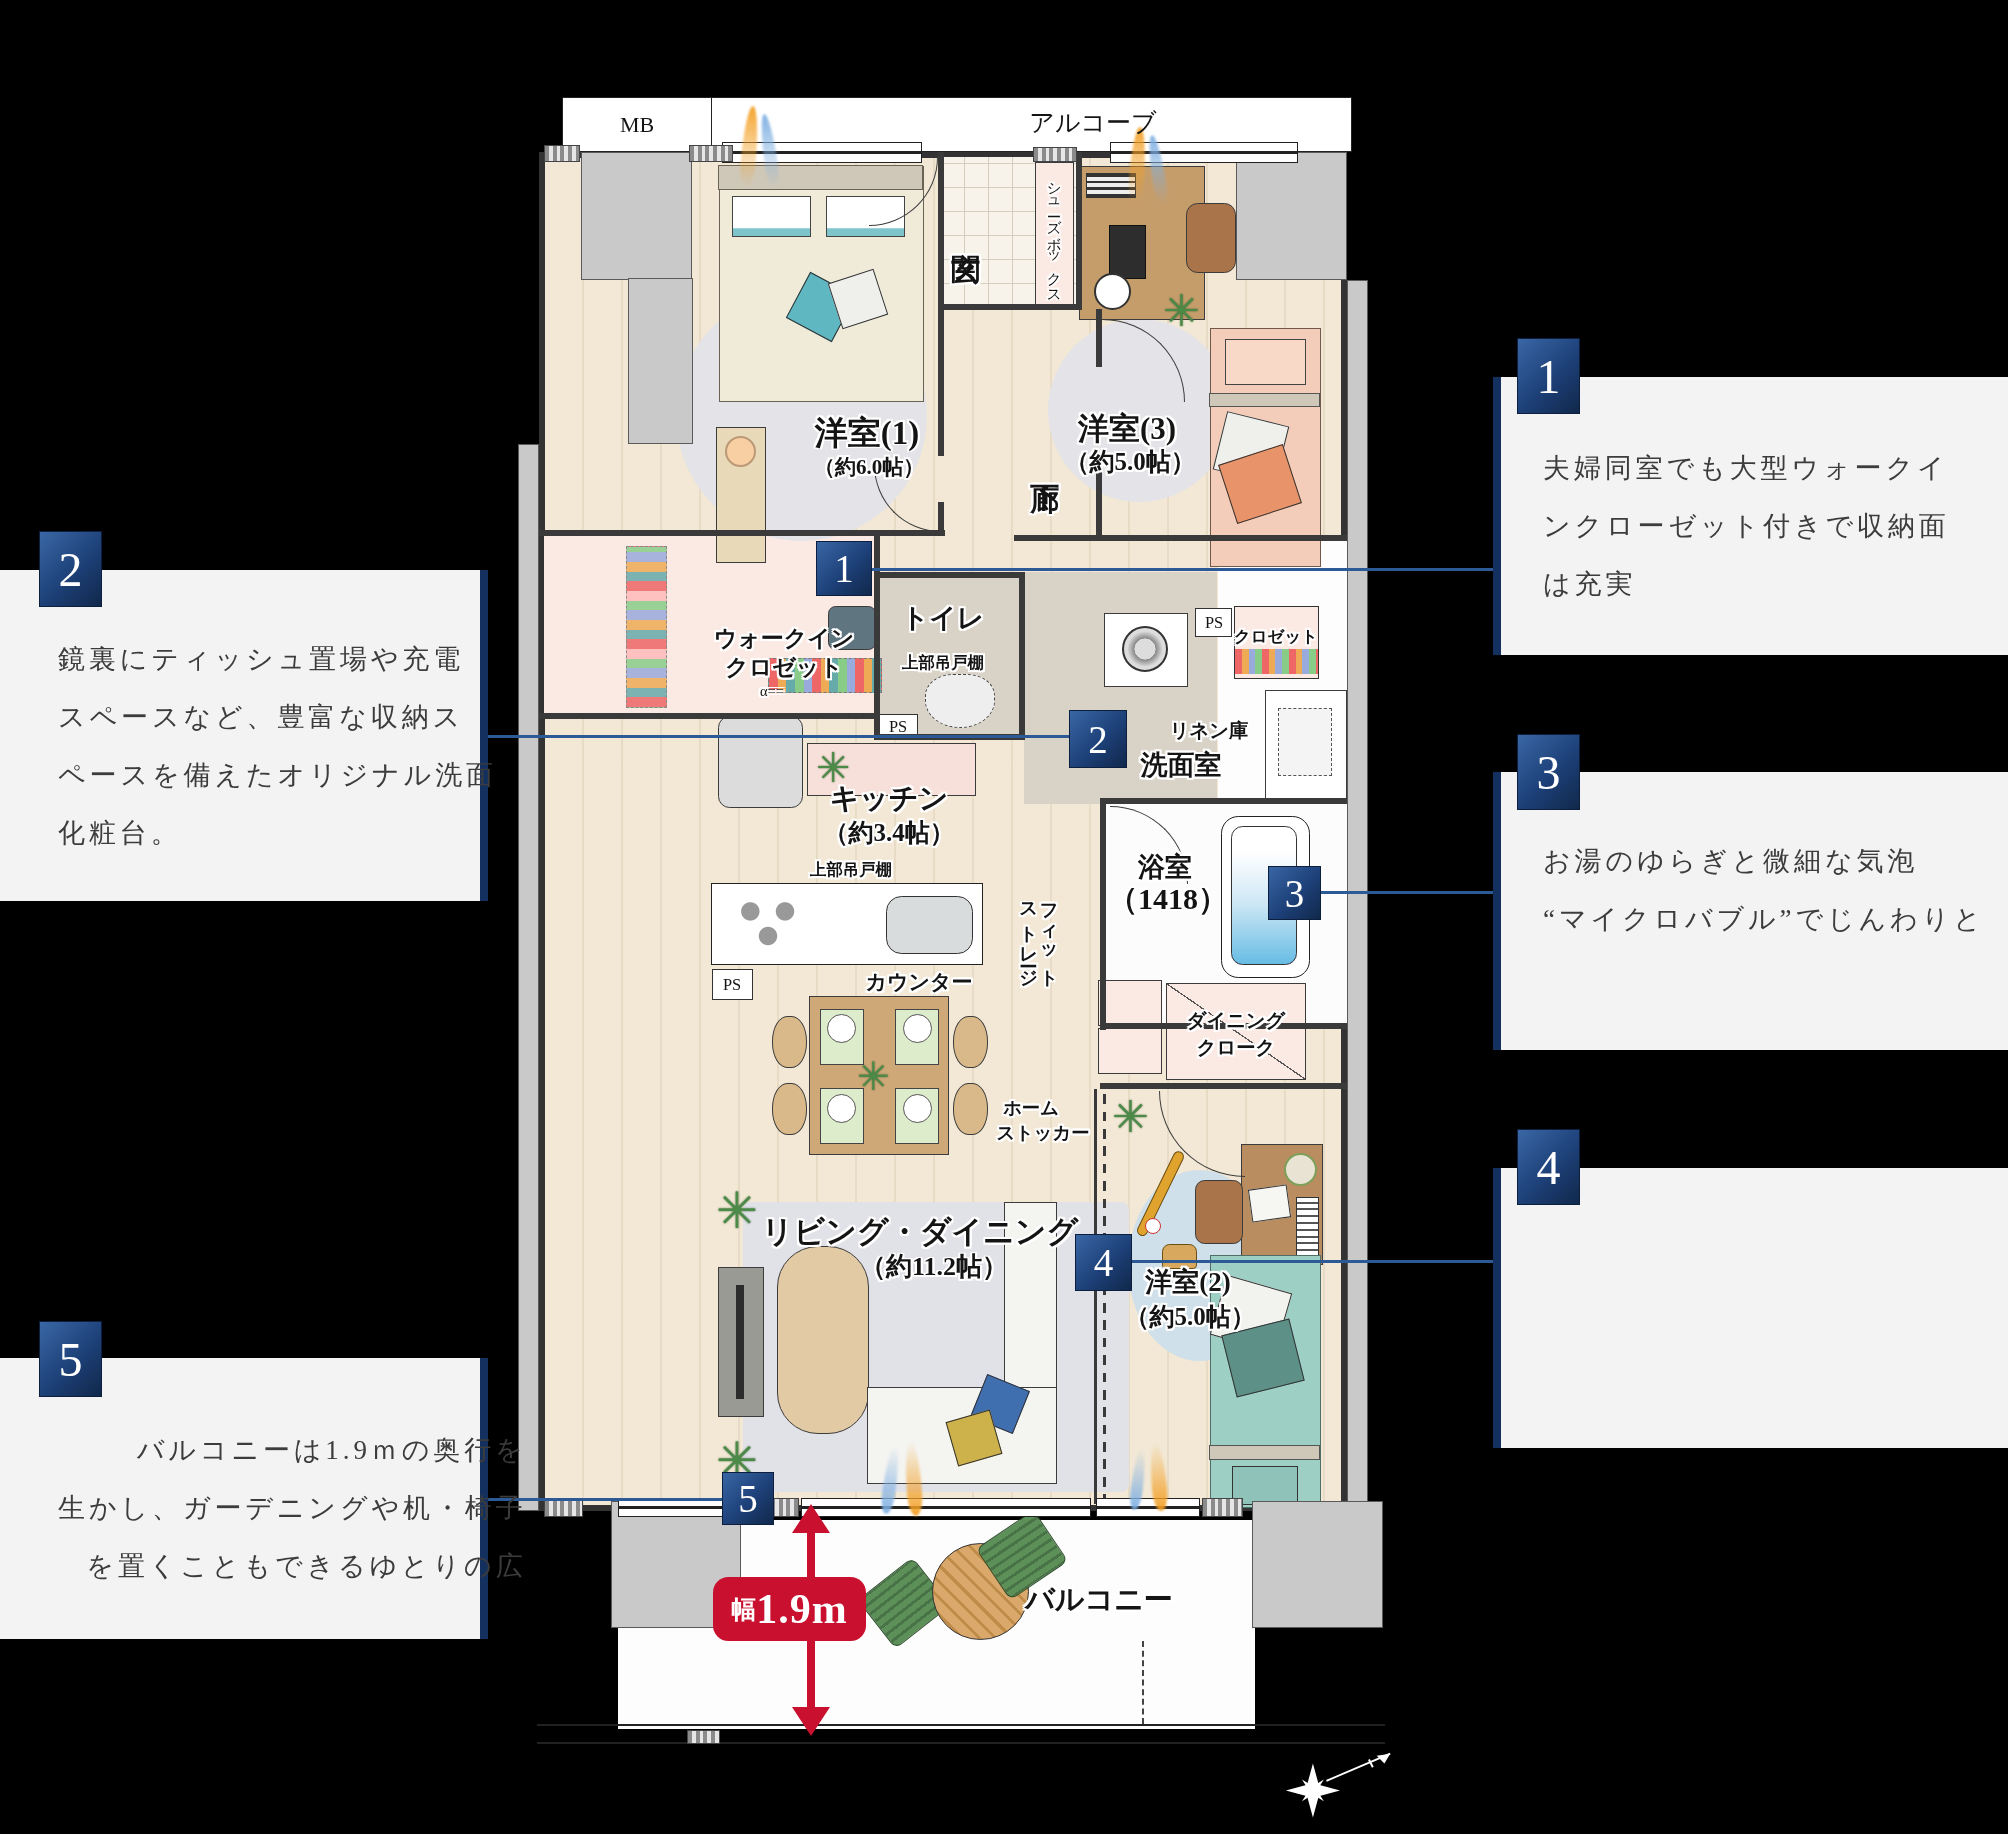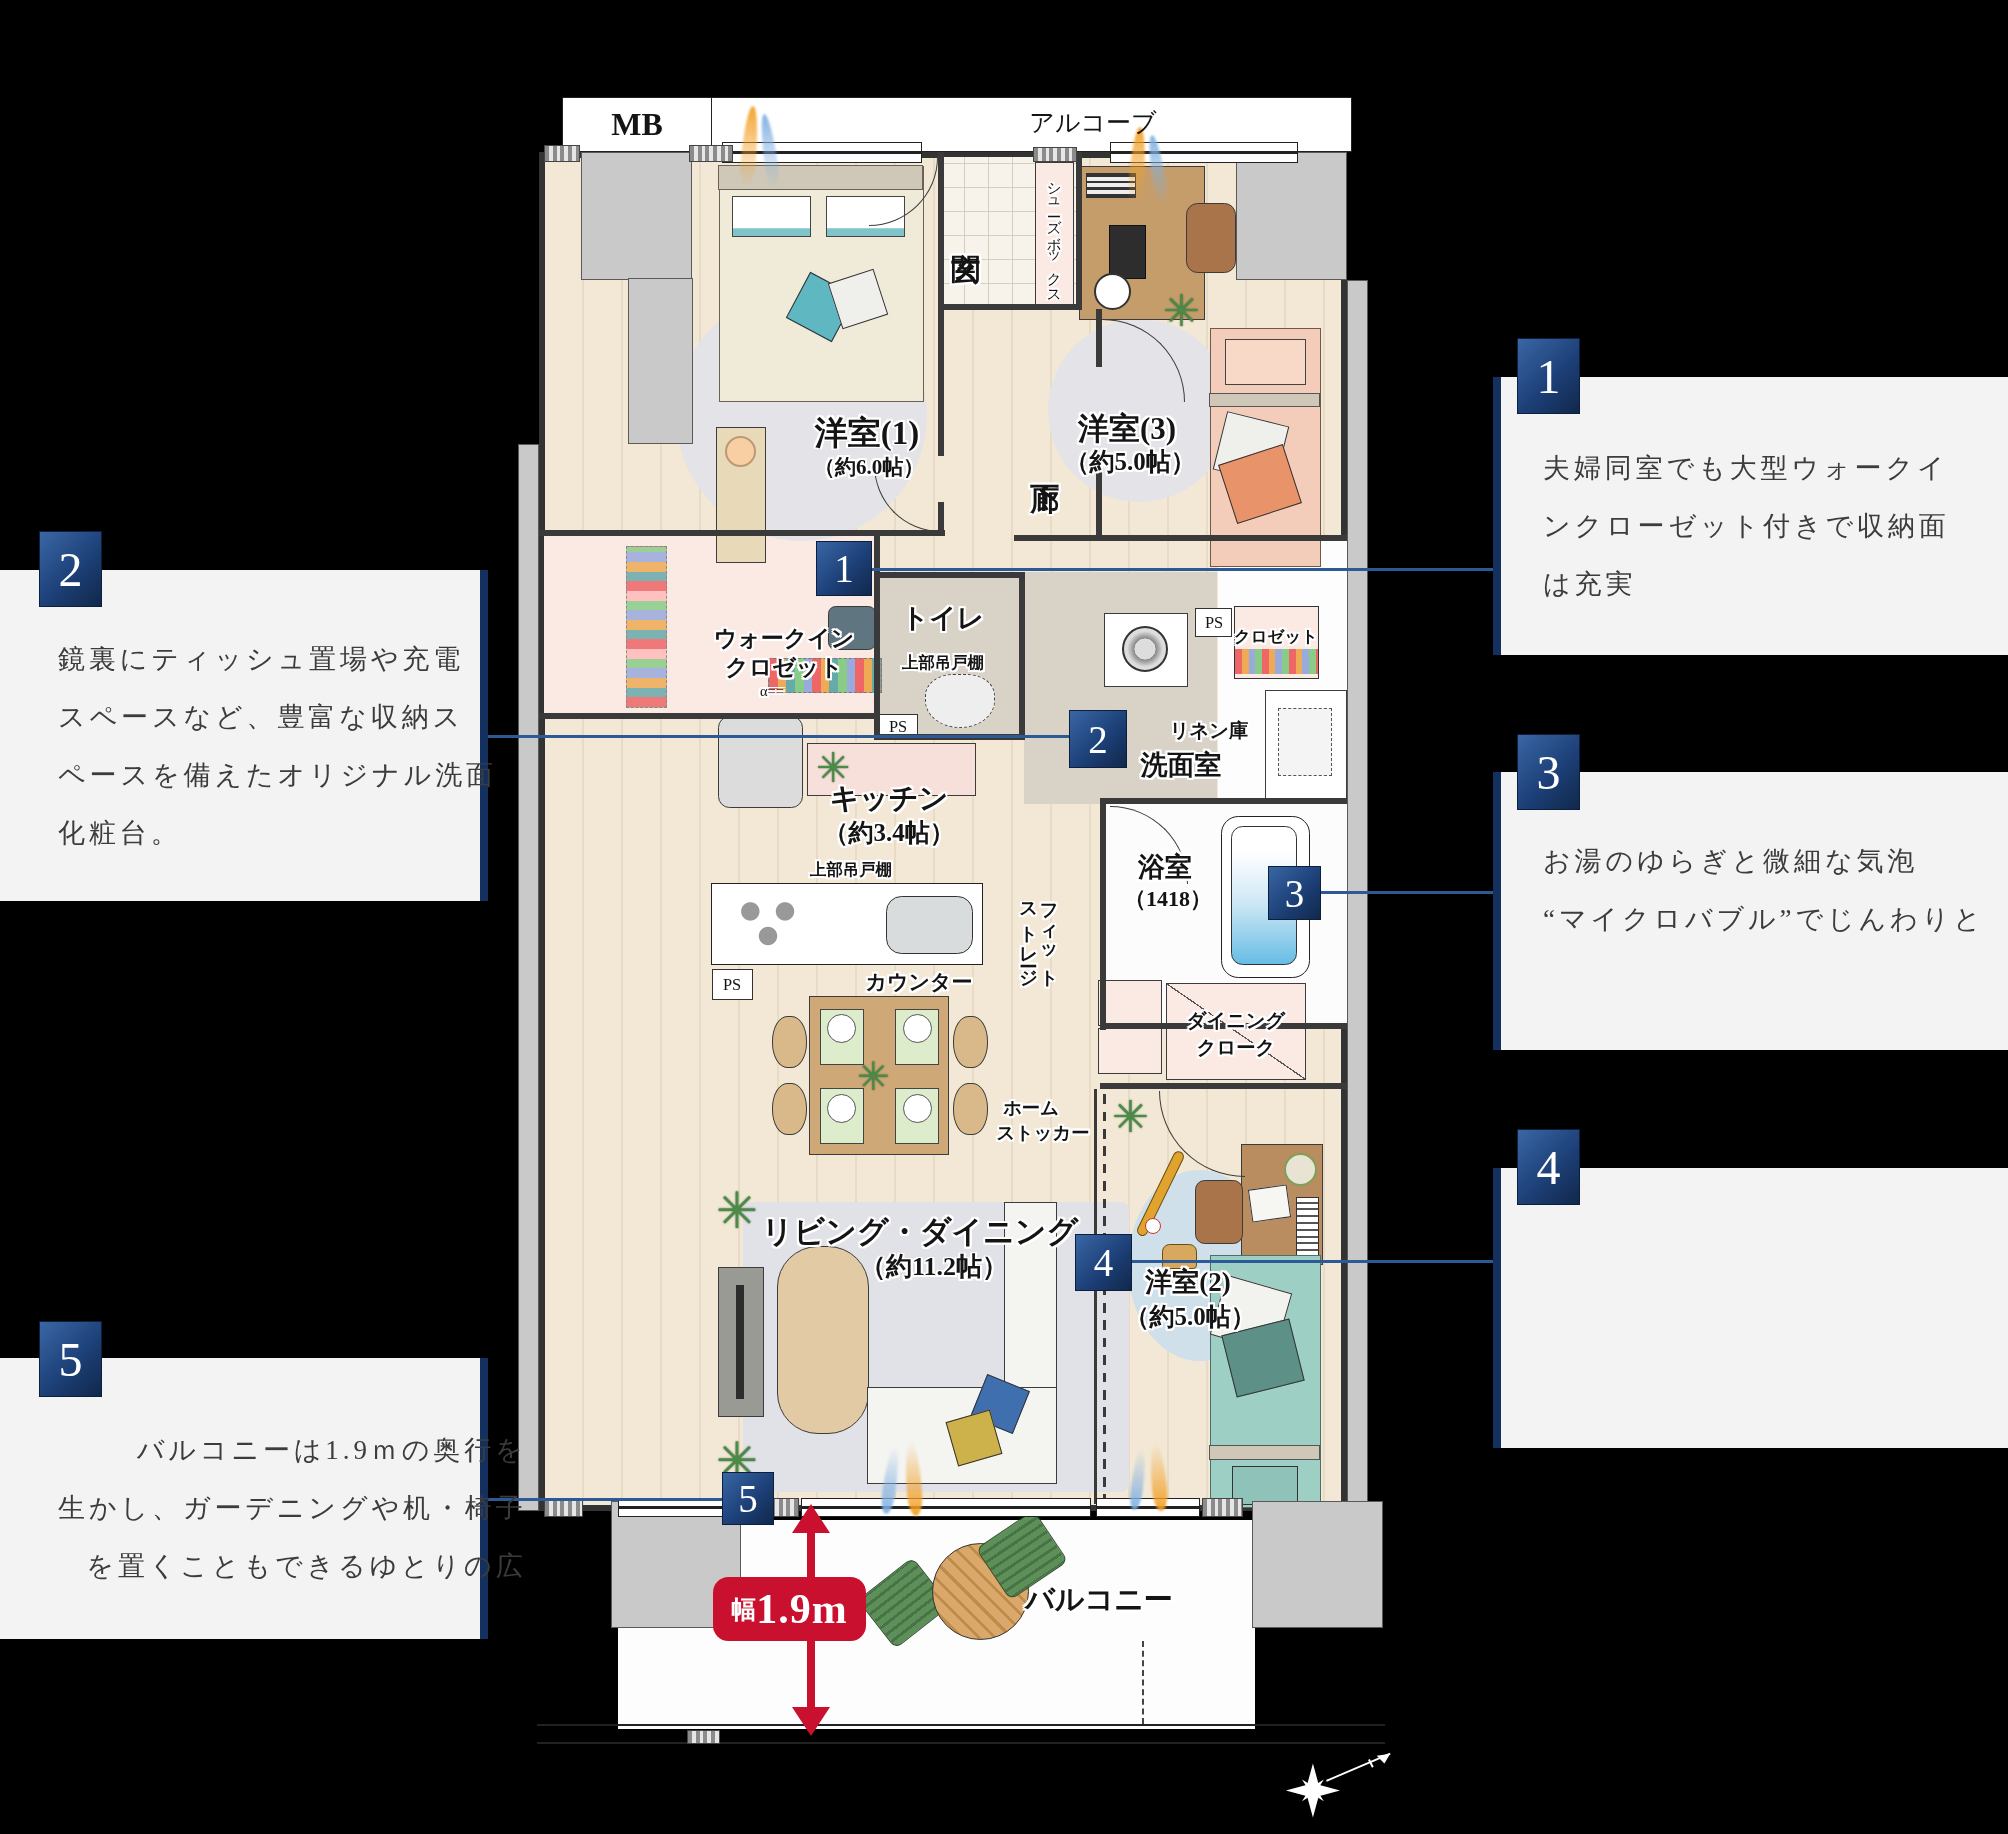--- a/index.html
+++ b/index.html
@@ -30,21 +30,21 @@
   .mat{position:absolute;width:42px;height:54px;background:#ddeccb;border:1.4px solid #444;}
   .chairh{position:absolute;width:33px;height:50px;background:#d9b98a;border:1.9px solid #3c3c3c;border-radius:15.4px/25px;z-index:1;}
 </style>
 </head>
 <body>
 
 <div id="stage">
 
   <div class="a" style="left:562px;top:97px;width:790px;height:55px;background:#fff;border:1.9px solid #222;z-index:2;"></div>
   <div class="a" style="left:562px;top:97px;width:150px;height:55px;border:1.9px solid #222;z-index:3;"></div>
-  <div class="lbl c" style="left:637px;top:125px;font-size:32px;font-weight:700;text-shadow:none;">MB</div>
+  <div class="lbl c" style="left:637px;top:125px;font-size:22px;font-weight:400;text-shadow:none;">MB</div>
   <div class="lbl c" style="left:1093px;top:123px;font-size:25px;font-weight:400;text-shadow:none;">アルコーブ</div>
 
   <div class="room" style="left:539px;top:152px;width:808px;height:1359px;border:6.8px solid #333;background:#f2e8d5 repeating-linear-gradient(90deg,transparent 0 37px,rgba(160,130,90,.12) 37px 39px);"></div>
 
   <div class="hatch" style="left:544px;top:145px;width:36px;height:17.4px;"></div>
   <div class="win" style="left:722px;top:142px;width:200px;height:21px;"></div>
   <div class="hatch" style="left:1033px;top:147px;width:44px;height:15.4px;"></div>
   <div class="win" style="left:1110px;top:142px;width:188px;height:21px;"></div>
   <div class="hatch" style="left:689px;top:145px;width:44px;height:17.4px;"></div>
 
@@ -153,21 +153,21 @@
   <div class="fur" style="left:1265px;top:690px;width:82px;height:111px;background:#fff;">
     <div class="a" style="left:11.6px;top:17.4px;width:54px;height:68px;border:1.9px dashed #555;background:#f4f4f4;"></div>
   </div>
   <div class="lbl c" style="left:1209px;top:731px;font-size:19.3px;">リネン庫</div>
   <div class="lbl c" style="left:1181px;top:765px;font-size:27px;">洗面室</div>
 
   <div class="fur" style="left:1221px;top:816px;width:89px;height:162px;background:#fff;border-radius:17.4px;border-color:#222;">
     <div class="a" style="left:8.7px;top:8.7px;width:66px;height:139px;border-radius:11.6px;border:1.9px solid #333;background:linear-gradient(180deg,#ffffff 18%,#cfe8f5 55%,#67bce4 100%);"></div>
   </div>
   <div class="lbl c" style="left:1165px;top:867px;font-size:27px;">浴室</div>
-  <div class="lbl c" style="left:1168px;top:899px;font-size:22px;">（1418）</div>
+  <div class="lbl c" style="left:1168px;top:899px;font-size:30px;">（1418）</div>
 
   <div class="plant" style="left:816px;top:748px;font-size:41px;">✳</div>
   <div class="fur" style="left:718px;top:716px;width:85px;height:92px;background:#dcdcdc;border-radius:11.6px;"></div>
   <div class="lbl c" style="left:889px;top:798px;font-size:29px;">キッチン</div>
   <div class="lbl c" style="left:889px;top:833px;font-size:25px;">（約3.4帖）</div>
   <div class="lbl c" style="left:851px;top:870px;font-size:16.4px;">上部吊戸棚</div>
   <div class="fur" style="left:711px;top:883px;width:272px;height:82px;background:#fff;border-color:#222;">
     <div class="a" style="left:19.3px;top:9.7px;width:75px;height:62px;background:#3f3f3f radial-gradient(circle at 19.3px 17.4px,#888 8.7px,transparent 9.7px),#3f3f3f;border-radius:5.8px;background-image:radial-gradient(circle at 19.3px 17.4px,#999 8.7px,transparent 9.7px),radial-gradient(circle at 54px 17.4px,#999 8.7px,transparent 9.7px),radial-gradient(circle at 37px 42px,#999 8.7px,transparent 9.7px);"></div>
     <div class="a" style="left:174px;top:11.6px;width:87px;height:58px;background:#d9dcdc;border:1.9px solid #333;border-radius:15.4px;"></div>
   </div>

